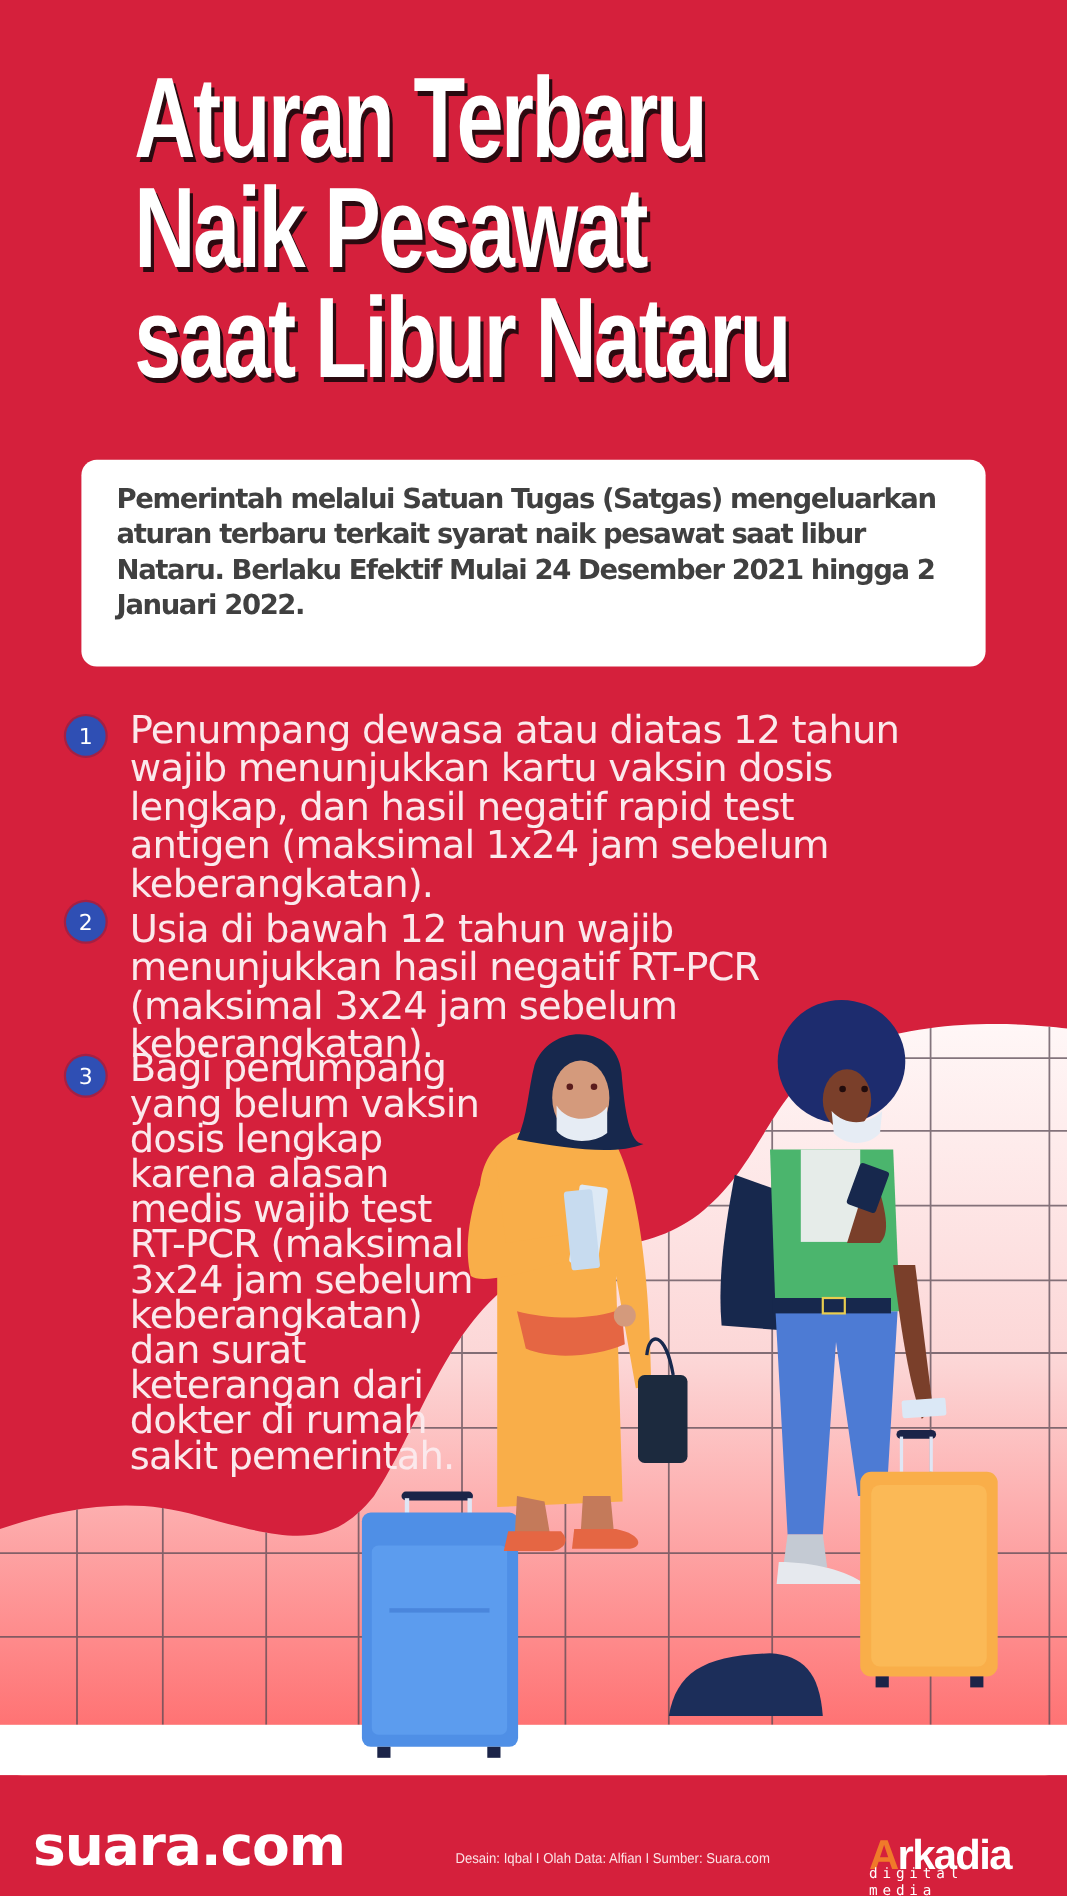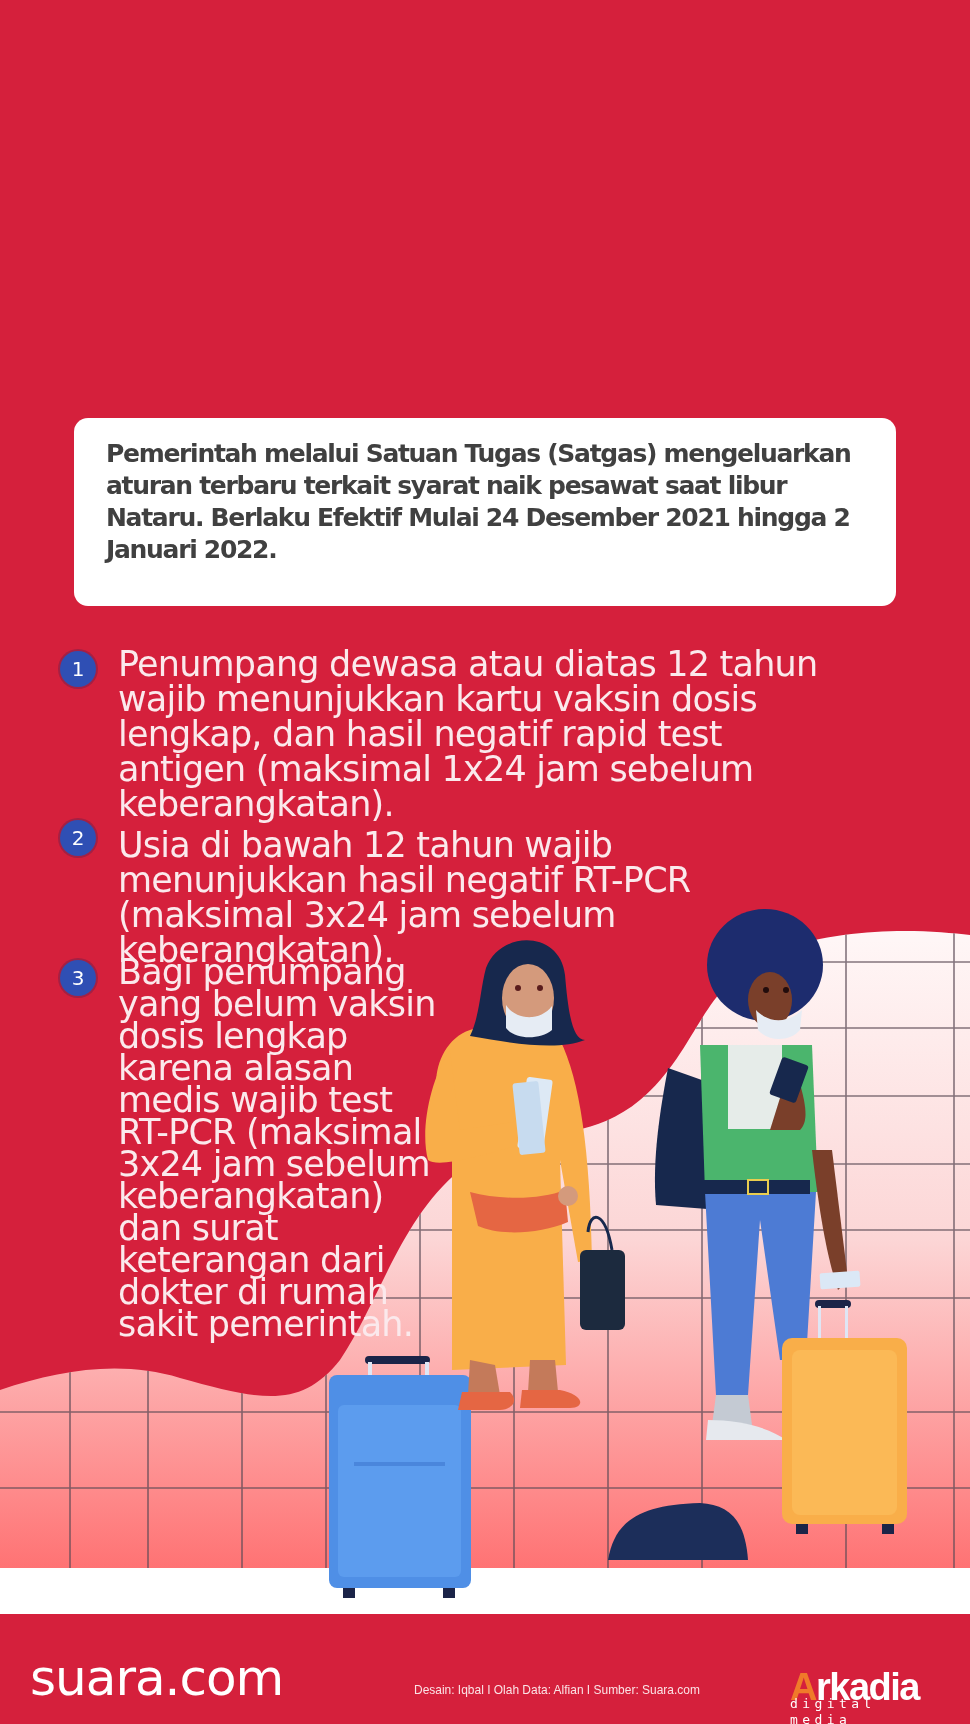--- a/index.html
+++ b/index.html
@@ -23,21 +23,21 @@
   .rule-2 { top: 816px; }
   .rule-2 .rule-text { width: 730px; margin-top: 12px; }
   .rule-3 { top: 956px; }
   .rule-3 .rule-text { width: 330px; line-height: 32px; }
 
   
   .scene { position: absolute; left: 0; top: 0; width: 970px; height: 1724px; pointer-events: none; }
 
   
   .footer { position: absolute; left: 0; top: 1620px; width: 970px; height: 104px; }
-  .brand-logo { position: absolute; left: 30px; top: 28px; font-family: "DejaVu Sans", sans-serif; font-weight: 400; color: #fff; font-size: 50px; letter-spacing: -1px; line-height: 60px; }
+  .brand-logo { position: absolute; left: 30px; top: 28px; font-family: "DejaVu Sans", sans-serif; font-weight: 700; color: #fff; font-size: 50px; letter-spacing: -1px; line-height: 60px; }
   .credits { position: absolute; left: 414px; top: 62px; font-family: "Liberation Sans", sans-serif; color: #fbe3e6; font-size: 13px; transform: scaleX(0.92); transform-origin: left center; white-space: nowrap; }
   .partner-logo { position: absolute; left: 778px; top: 34px; width: 160px; height: 64px; }
   .partner-name { position: absolute; left: 12px; top: 12px; font-family: "Liberation Sans", sans-serif; font-weight: 700; color: #fff; font-size: 38px; line-height: 42px; letter-spacing: -1.5px; }
   .partner-name .first { color: #f07a2a; }
   .partner-tagline { position: absolute; left: 12px; top: 42px; font-family: "DejaVu Sans Mono", monospace; color: #fff; font-size: 13px; letter-spacing: 4.4px; line-height: 16px; }
 </style>
 </head>
 <body>
 
 <div class="poster">
@@ -150,20 +150,25 @@
       <rect x="815" y="1300" width="36" height="8" rx="4" fill="#1b2448"></rect>
       <rect x="818" y="1306" width="3" height="32" fill="#dfe6f5"></rect>
       <rect x="845" y="1306" width="3" height="32" fill="#dfe6f5"></rect>
       <rect x="782" y="1338" width="125" height="186" rx="10" fill="#f9ae49"></rect>
       <rect x="792" y="1350" width="105" height="165" rx="8" fill="#fbb956"></rect>
       <rect x="796" y="1524" width="12" height="10" fill="#1b2448"></rect>
       <rect x="882" y="1524" width="12" height="10" fill="#1b2448"></rect>
     </g>
   </svg>
 
+  <h1 class="title">
+    <span class="title-line">Aturan Terbaru</span>
+    <span class="title-line">Naik Pesawat</span>
+    <span class="title-line">saat Libur Nataru</span>
+  </h1>
 
   <div class="intro-card">
     <p class="intro-text">Pemerintah melalui Satuan Tugas (Satgas) mengeluarkan aturan terbaru terkait syarat naik pesawat saat libur Nataru. Berlaku Efektif Mulai 24 Desember 2021 hingga 2 Januari 2022.</p>
   </div>
 
   <div class="rule rule-1">
     <span class="rule-badge">1</span>
     <p class="rule-text">Penumpang dewasa atau diatas 12 tahun wajib menunjukkan kartu vaksin dosis lengkap, dan hasil negatif rapid test antigen (maksimal 1x24 jam sebelum keberangkatan).</p>
   </div>
   <div class="rule rule-2">

